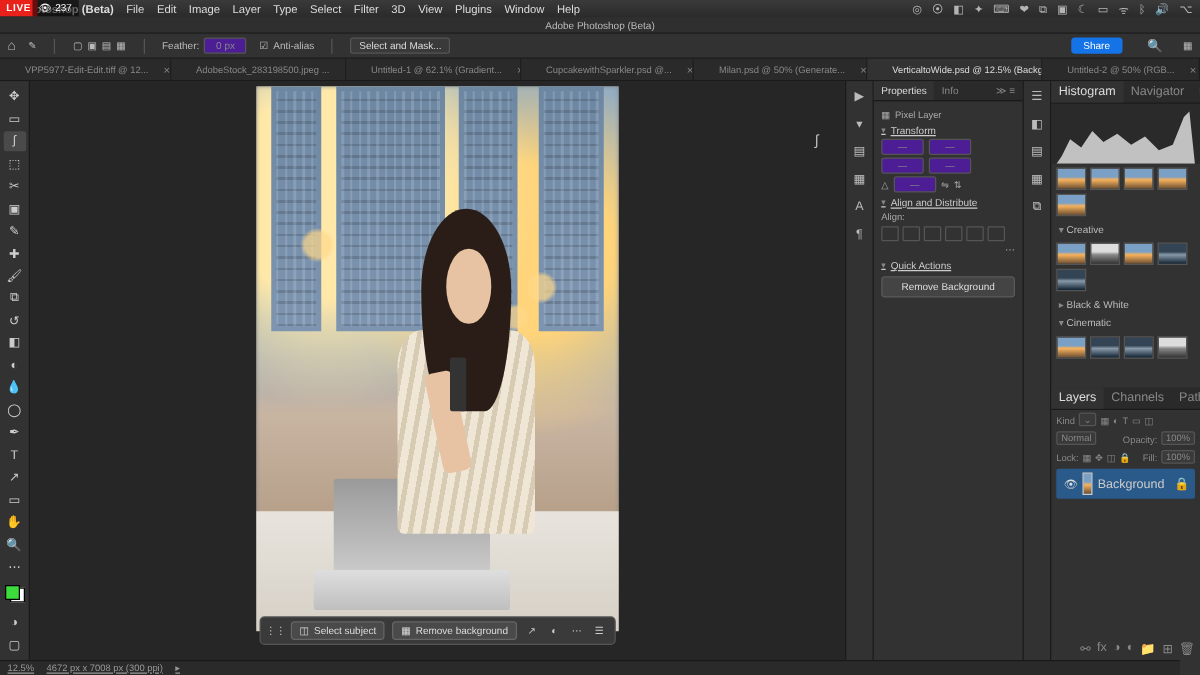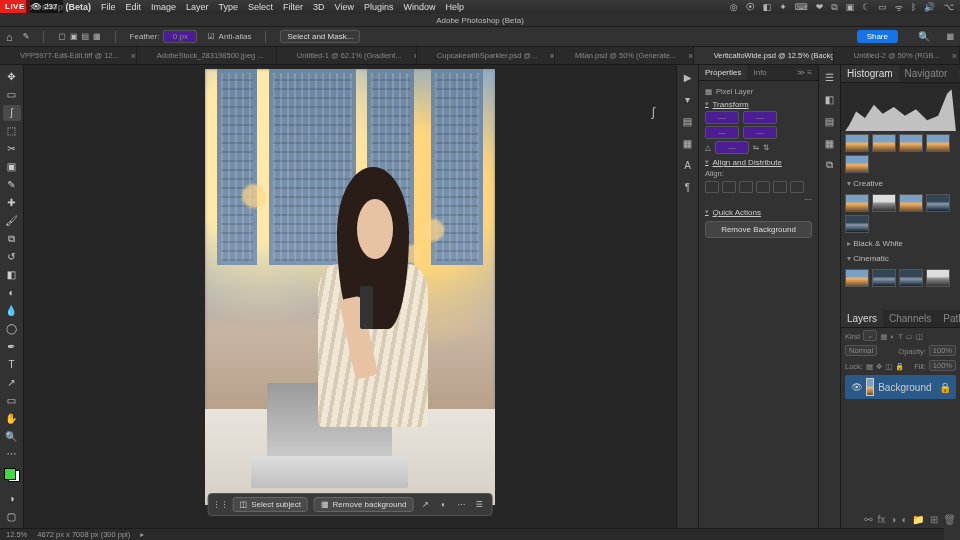--- a/index.html
+++ b/index.html
@@ -98,21 +98,21 @@
   .section-head::before{content:"▸ ";color:#888;}
   .section-head.open::before{content:"▾ ";}
   .layers-panel{flex:1;display:flex;flex-direction:column;}
   .layers-opts{display:flex;gap:3px;padding:2px 4px;font-size:7.5px;color:#888;align-items:flex-end;}
   .layers-opts .sel{background:#3a3a3a;border:1px solid #555;padding:0 3px;border-radius:2px;}
   .layer-row{display:flex;align-items:center;gap:4px;padding:3px 4px;background:#2a5a8a;margin:2px 4px;border-radius:2px;}
   .layer-thumb{width:18px;height:18px;background:#888;border:1px solid #ccc;}
   .eye{font-size:9px;color:#ddd;margin-left:2px;}
   .layer-footer{margin-top:auto;padding:3px 4px;display:flex;gap:5px;justify-content:flex-end;color:#888;}
 
-  .status-bar{position:absolute;bottom:0;left:0;right:16px;height:12px;background:#2a2a2a;border-top:1px solid #1a1a1a;display:flex;align-items:center;padding:0 6px;gap:10px;font-size:7.5px;color:#999;}
+  .status-bar{position:absolute;bottom:0;left:0;right:16px;height:12px;background:#2a2a2a;border-top:1px solid #1a1a1a;display:flex;align-items:center;padding:0 6px;gap:10px;font-size:7.5px;color:#999;text-decoration:underline;}
 
   
   .g-sun{background:linear-gradient(180deg,#7aa0c6 0 40%,#f6b25d 55%,#6c4f33 100%);}
   .g-bw{background:linear-gradient(180deg,#ddd 0 40%,#888 55%,#333 100%);}
   .g-cool{background:linear-gradient(180deg,#345 0 40%,#89a 55%,#123 100%);}
 </style>
 </head>
 <body>
 
 <div class="live-badge">LIVE</div>

